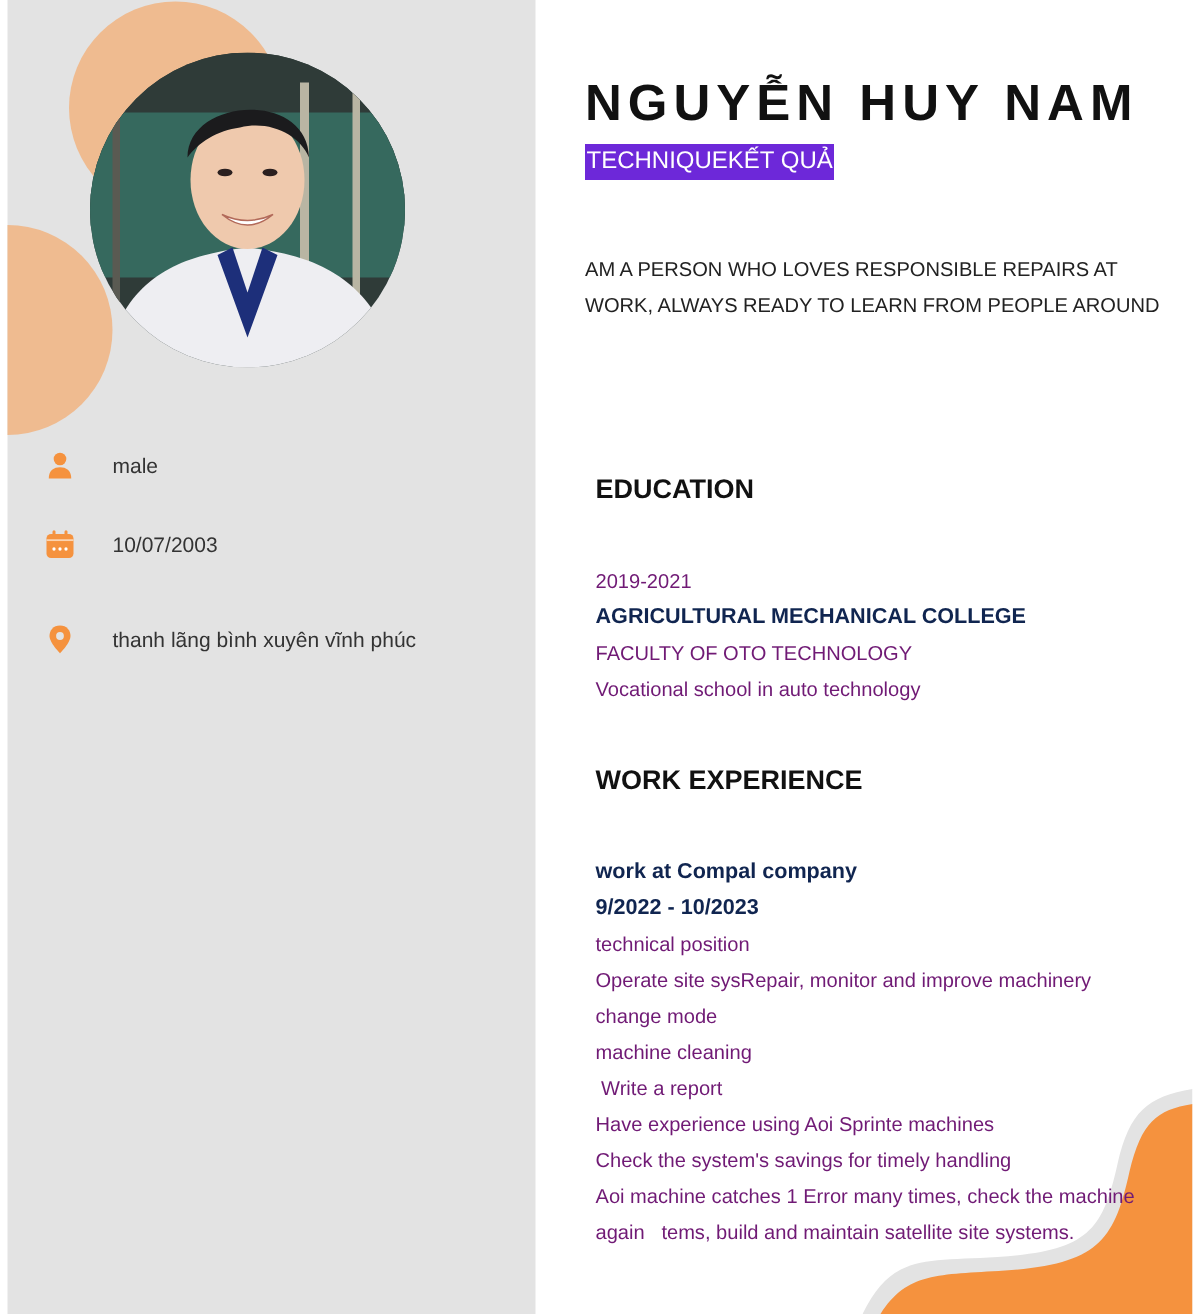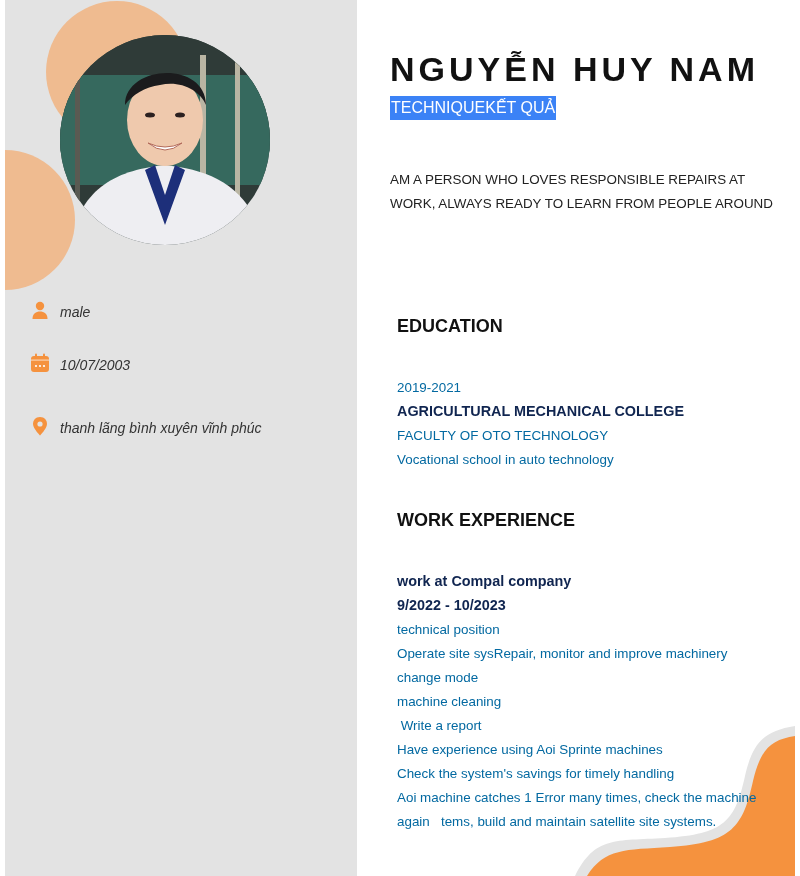--- a/index.html
+++ b/index.html
@@ -23,47 +23,47 @@
     }
     .avatar {
       position: absolute; left: 55px; top: 35px; width: 210px; height: 210px;
       border-radius: 50%; overflow: hidden;
       background: radial-gradient(circle at 50% 30%, #f1cdb3 0 18%, transparent 19%),
                   linear-gradient(180deg, #2c3a36 0%, #3f6e63 40%, #2b7a6d 55%, #e9eaee 56%, #f3f3f6 100%);
     }
     .avatar svg { width: 100%; height: 100%; display: block; }
 
     .info-row {
-      position: absolute; left: 25px; display: flex; align-items: flex-end; gap: 10px;
-      font-size: 14px; color: #333333; font-style: italic;
+      position: absolute; left: 25px; display: flex; align-items: center; gap: 25px;
+      font-size: 14px; color: #333333;
     }
     .info-row .ico { width: 20px; height: 20px; display: inline-flex; align-items: center; justify-content: center; }
     .info-row .ico svg { width: 20px; height: 20px; display: block; }
 
     
     .main { position: absolute; left: 357px; top: 0; width: 443px; height: 772px; }
     .name {
       position: absolute; left: 33px; top: 50px;
       font-size: 34px; font-weight: bold; letter-spacing: 4px; color: #111111;
       white-space: nowrap;
     }
     .role-badge {
       position: absolute; left: 33px; top: 96px; height: 24px;
-      padding: 0 1px; background: #3b82f6; color: #ffffff;
+      padding: 0 1px; background: #6d28d9; color: #ffffff;
       font-size: 16px; line-height: 24px; white-space: nowrap;
     }
     .summary {
       position: absolute; left: 33px; top: 168px; width: 400px;
       font-size: 13.4px; line-height: 24px; color: #222222;
     }
     .section-title {
       position: absolute; left: 40px; font-size: 18px; font-weight: bold; color: #111111;
     }
     .line {
-      position: absolute; left: 40px; font-size: 13.4px; line-height: 24px; color: #0369a1; white-space: nowrap;
+      position: absolute; left: 40px; font-size: 13.4px; line-height: 24px; color: #701a75; white-space: nowrap;
     }
     .line.accent { color: #102550; font-weight: bold; font-size: 14.4px; }
     .wrap { white-space: normal; width: 390px; }
 
     .wave { position: absolute; right: 5px; bottom: 0; width: 220px; height: 150px; }
     .wave svg { width: 100%; height: 100%; display: block; }
   </style>
 </head>
 <body>
 

